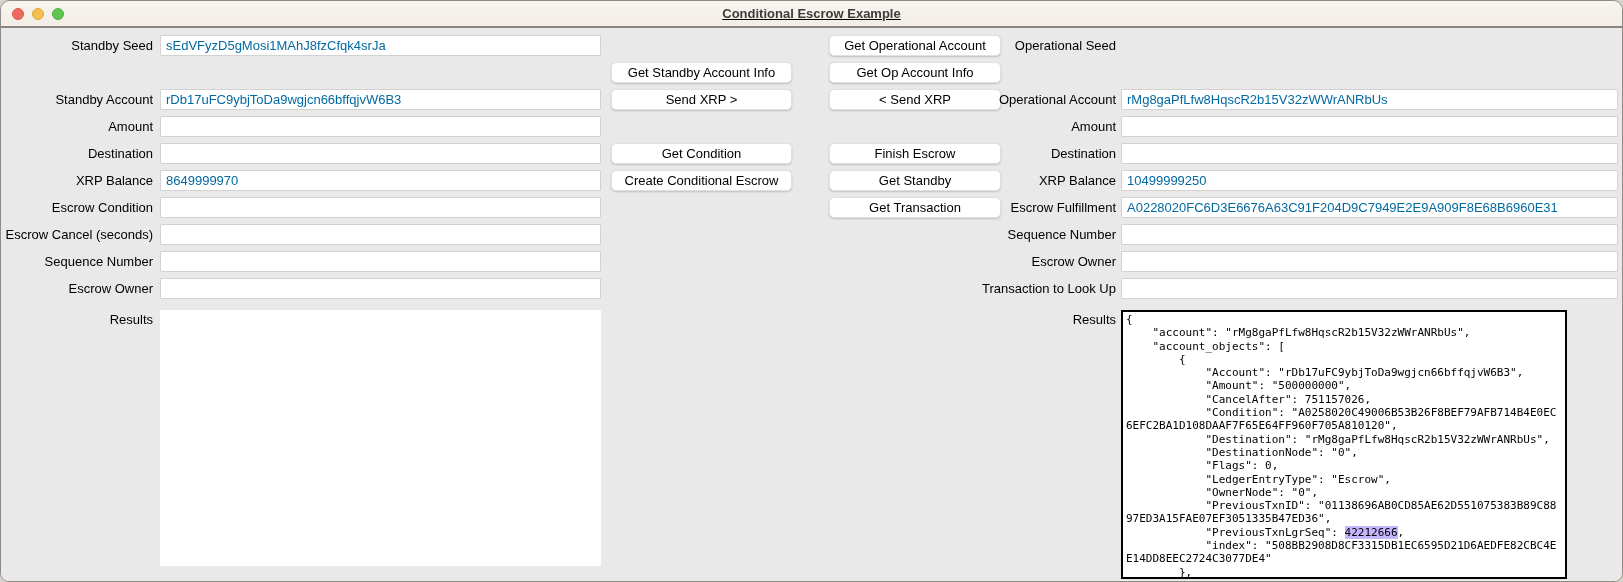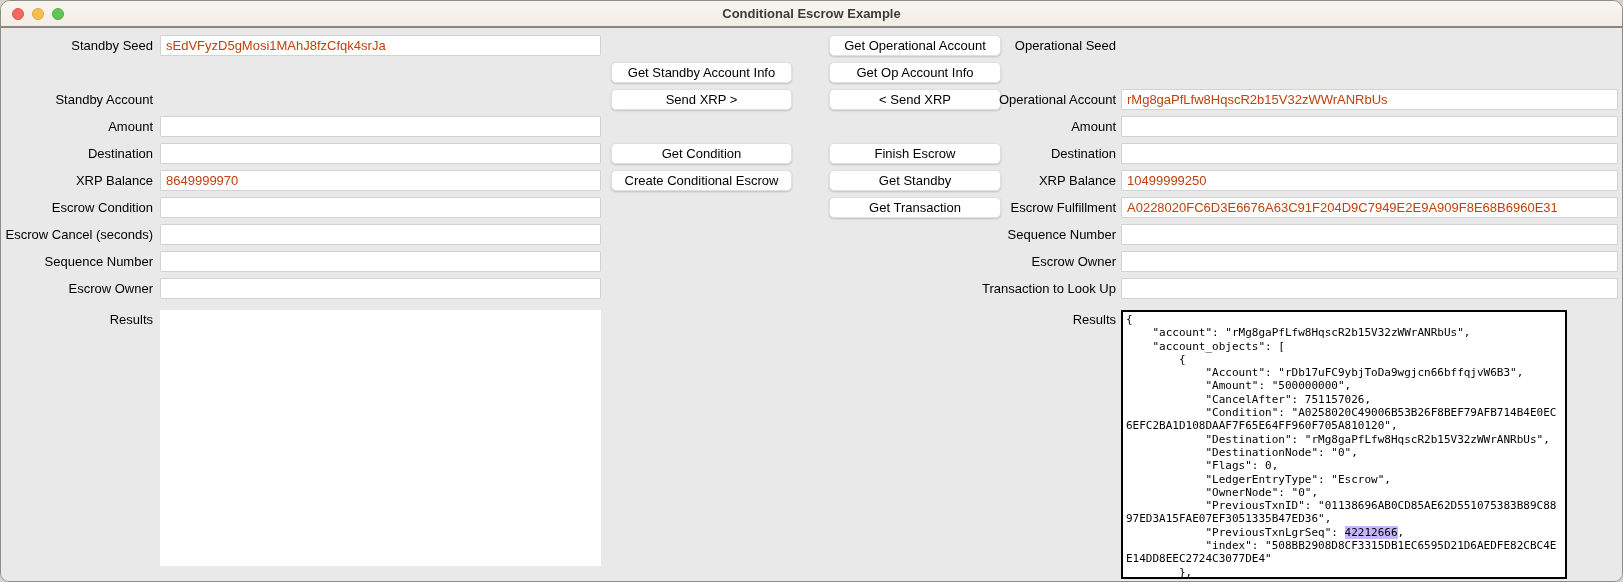--- a/index.html
+++ b/index.html
@@ -8,21 +8,21 @@
 
   .window {
     position: relative; width: 1623px; height: 582px;
     background: #e9e9e9; border: 1px solid #8f8c88;
     border-radius: 10px 10px 9px 9px; overflow: hidden;
   }
   .titlebar {
     position: relative; height: 27px;
     background: linear-gradient(#f8f4ef, #f2ede6);
     border-bottom: 2px solid #8a8783;
-    display: flex; align-items: center; justify-content: center;
+    display: flex; align-items: center; justify-content: center; text-decoration: underline;
   }
   .title { font-size: 13px; font-weight: bold; color: #3c3c3c; }
   .lights { position: absolute; left: 11px; top: 7px; display: flex; gap: 8px; }
   .light { width: 12px; height: 12px; border-radius: 50%; }
   .light.close { background: #ee6a5f; border: 1px solid #e0564b; }
   .light.min   { background: #f5bf4f; border: 1px solid #e0a73e; }
   .light.max   { background: #61c554; border: 1px solid #52ad45; }
 
   .content { position: absolute; left: 0; top: 29px; right: 0; bottom: 0; background: #e9e9e9; }
 
@@ -31,21 +31,21 @@
   .label { font-size: 13px; color: #000000; line-height: 21px; text-align: right; white-space: nowrap; }
   .c-llabel { left: 0;     width: 152px; }
   .c-lfield { left: 159px; width: 441px; }
   .c-btn1   { left: 610px; width: 181px; }
   .c-btn2   { left: 828px; width: 172px; }
   .c-rlabel { left: 968px; width: 147px; }
   .c-rfield { left: 1120px; width: 497px; }
 
   input.field {
     width: 100%; height: 21px; border: 1px solid #d4d2d0; background: #fff;
-    font-family: "Liberation Sans", sans-serif; font-size: 13px; color: #c2410c;
+    font-family: "Liberation Sans", sans-serif; font-size: 13px; color: #0369a1;
     padding: 0 5px; border-radius: 1px;
   }
   button.btn {
     width: 100%; height: 21px; background: #fff;
     border: 1px solid #e2e0de; border-radius: 5px;
     box-shadow: 0 1px 2px rgba(0,0,0,.18);
     font-family: "Liberation Sans", sans-serif; font-size: 13px; color: #000;
     cursor: pointer;
   }
 
@@ -86,20 +86,21 @@
           <div class="cell c-lfield"><input type="text" class="field" value="sEdVFyzD5gMosi1MAhJ8fzCfqk4srJa" style=""></div>
           <div class="cell c-btn2"><button class="btn">Get Operational Account</button></div>
           <div class="cell label c-rlabel">Operational Seed</div>
         </div>
         <div class="row" style="top: 32px;">
           <div class="cell c-btn1"><button class="btn">Get Standby Account Info</button></div>
           <div class="cell c-btn2"><button class="btn">Get Op Account Info</button></div>
         </div>
         <div class="row" style="top: 59px;">
           <div class="cell label c-llabel">Standby Account</div>
+          <div class="cell c-lfield"><input type="text" class="field" value="rDb17uFC9ybjToDa9wgjcn66bffqjvW6B3" style=""></div>
           <div class="cell c-btn1"><button class="btn">Send XRP &gt;</button></div>
           <div class="cell c-btn2"><button class="btn">&lt; Send XRP</button></div>
           <div class="cell label c-rlabel">Operational Account</div>
           <div class="cell c-rfield"><input type="text" class="field" value="rMg8gaPfLfw8HqscR2b15V32zWWrANRbUs" style=""></div>
         </div>
         <div class="row" style="top: 86px;">
           <div class="cell label c-llabel">Amount</div>
           <div class="cell c-lfield"><input type="text" class="field" value="" style=""></div>
           <div class="cell label c-rlabel">Amount</div>
           <div class="cell c-rfield"><input type="text" class="field" value="" style=""></div>

